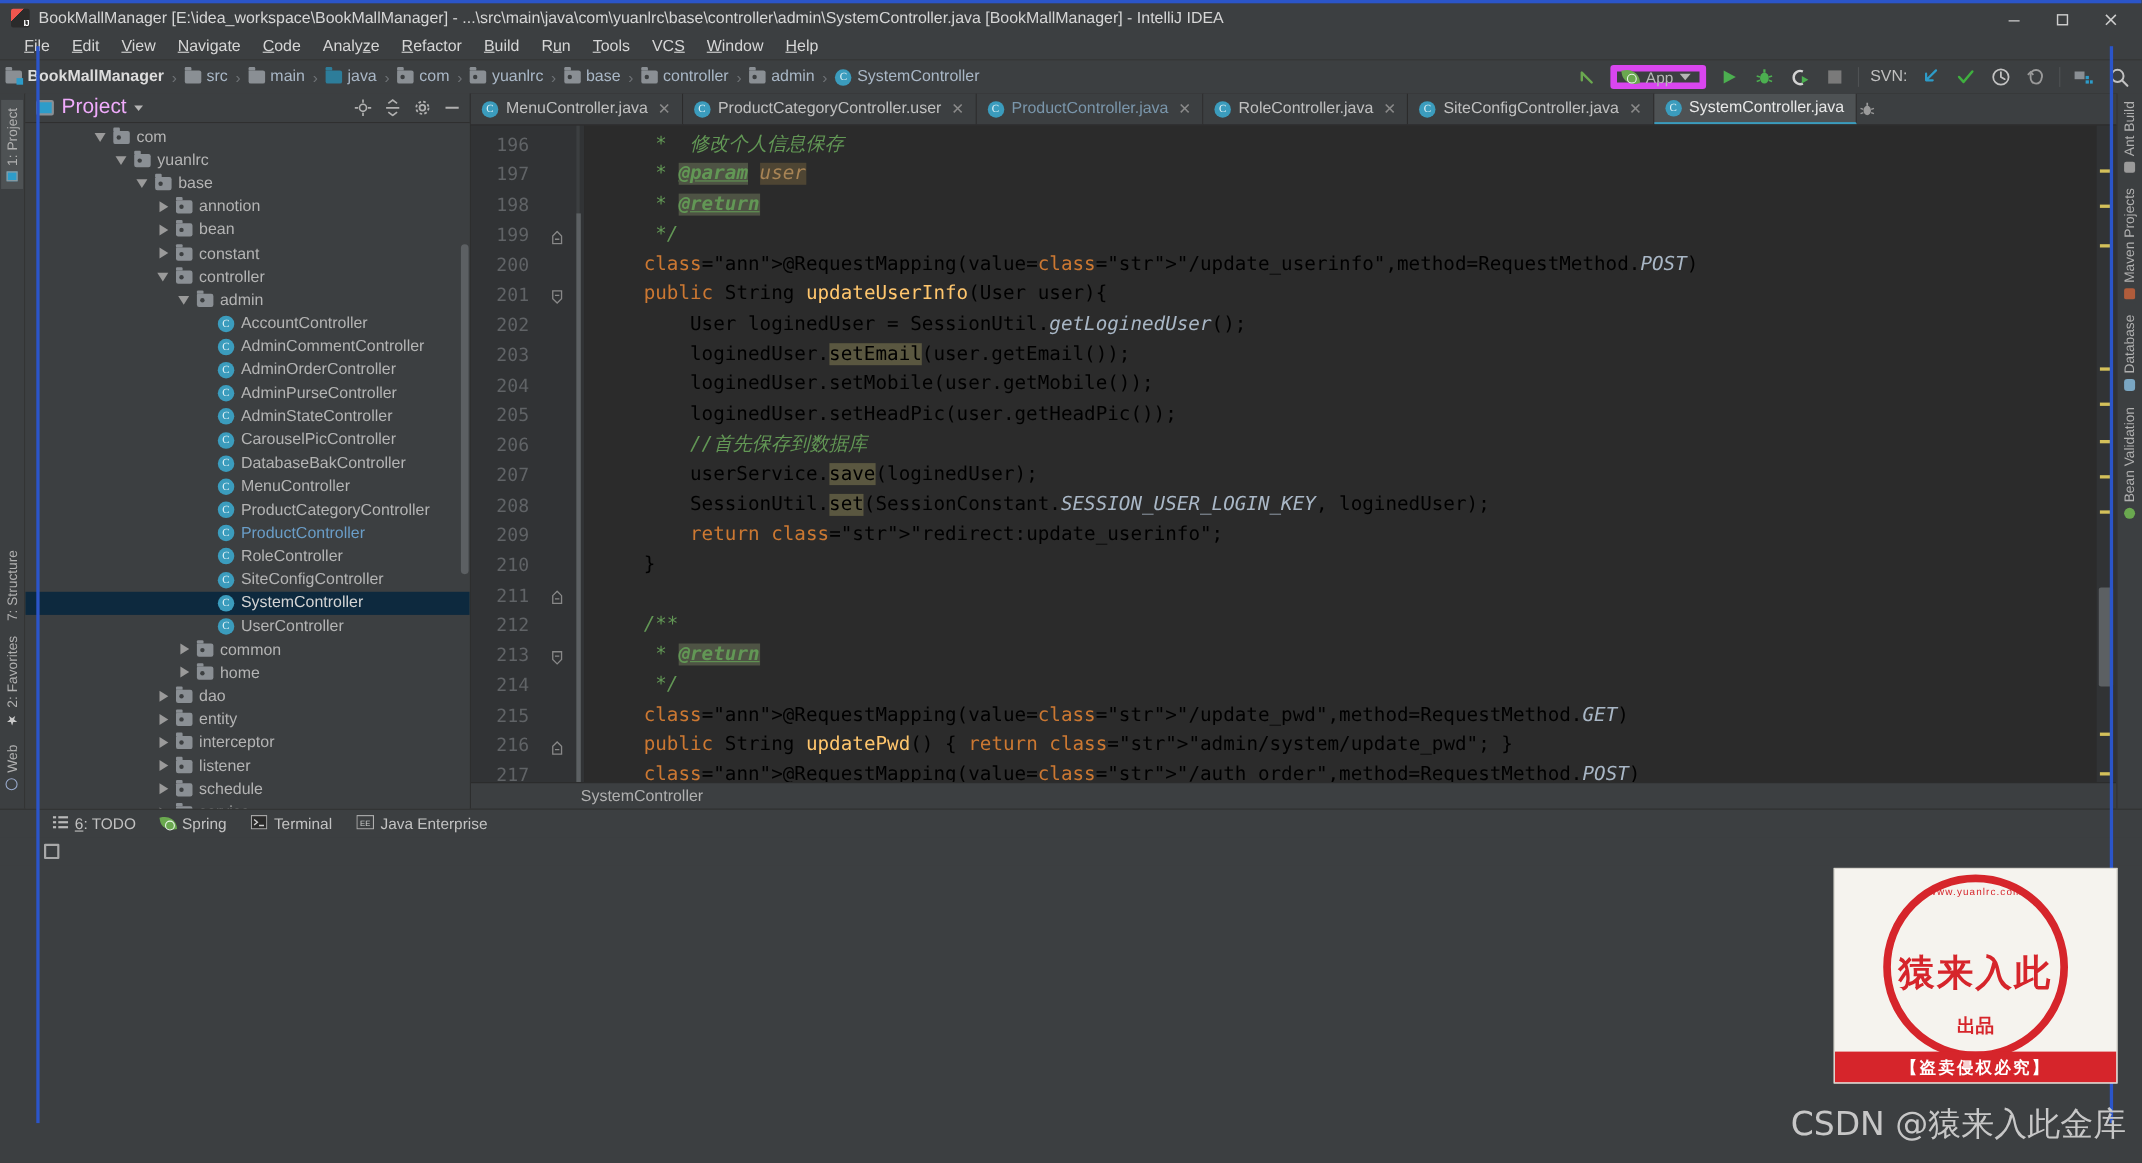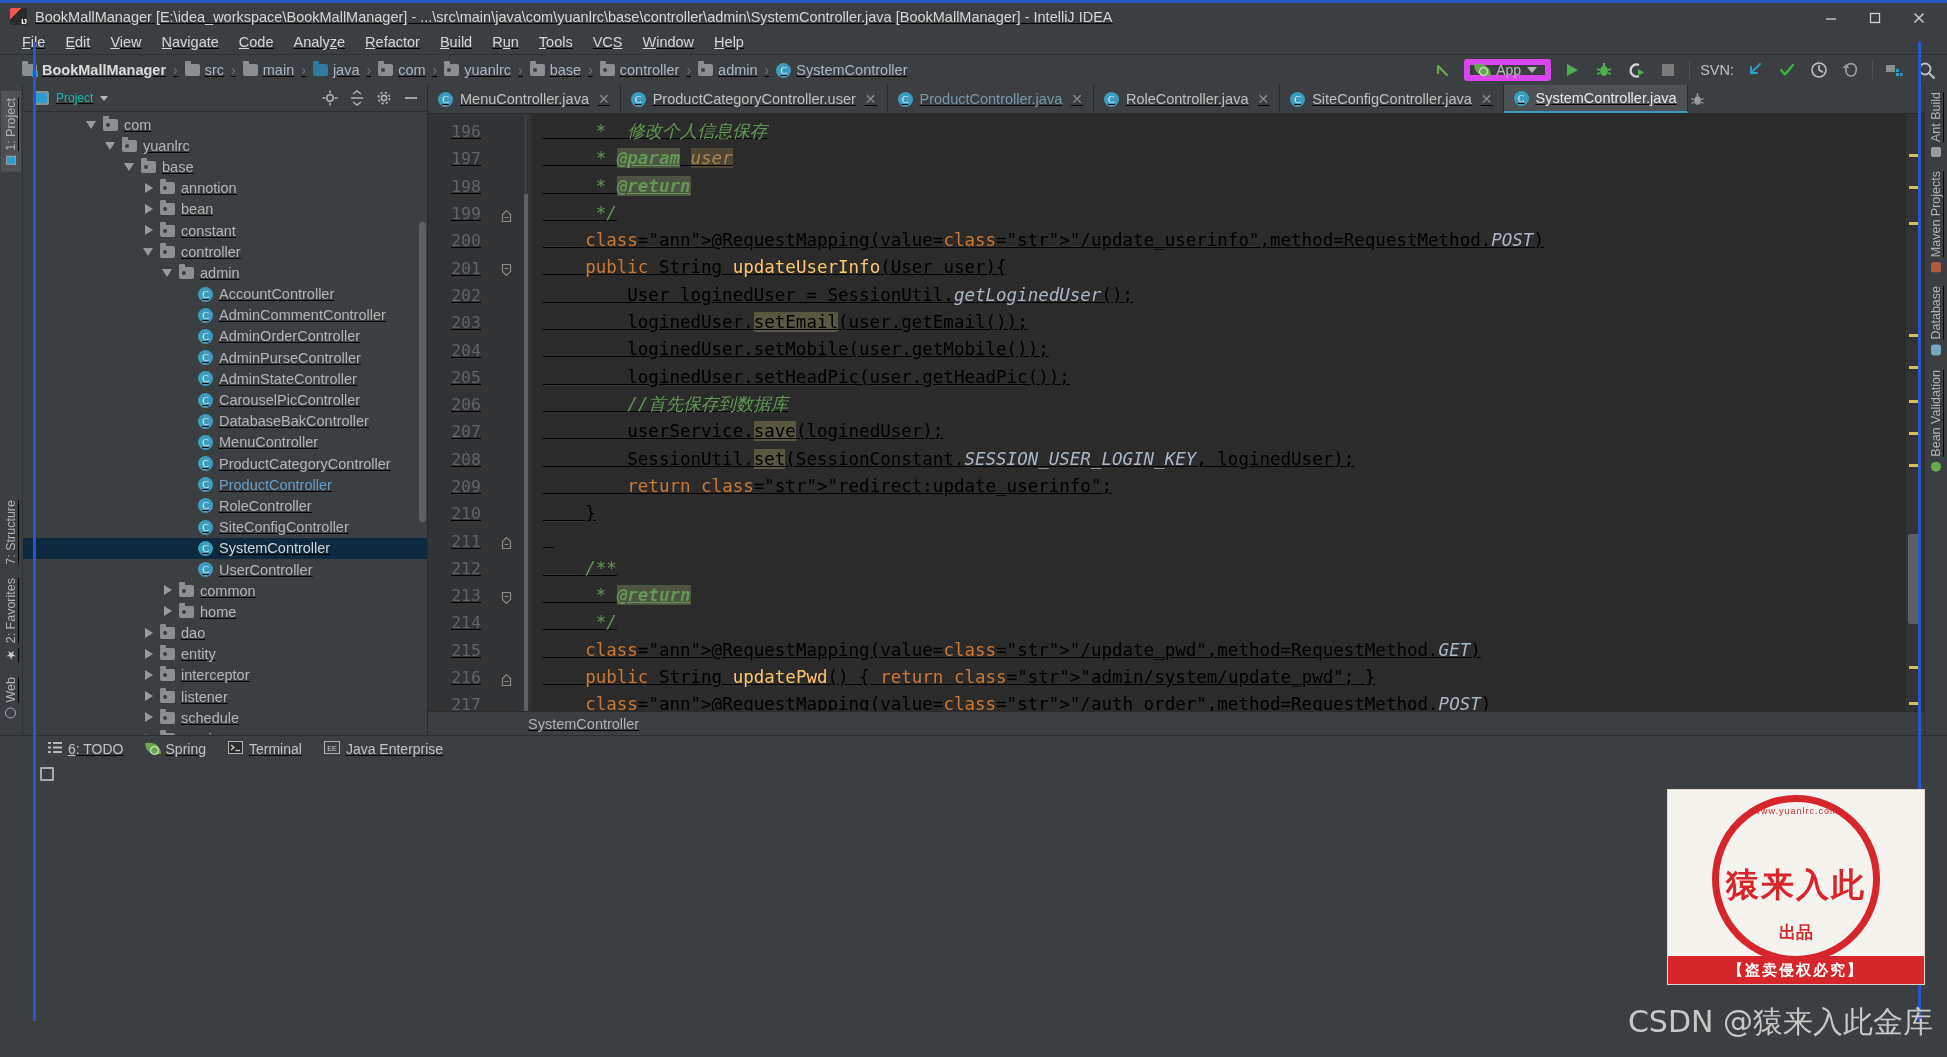--- a/index.html
+++ b/index.html
@@ -9,21 +9,21 @@
     font-family: "Liberation Sans", sans-serif;
     overflow: hidden;
   }
   body { position: relative; }
 
   
   #app {
     position: absolute; left: 0; top: 0;
     width: 1947px; height: 787px;
     background: #3c3f41;
-    display: flex; flex-direction: column; text-decoration: underline;
+    display: flex; flex-direction: column;
   }
   .winborder-left {
     position: absolute; left: 33px; top: 42px; width: 3px; height: 979px;
     background: #2b55c9;
   }
   .winborder-right {
     position: absolute; left: 1918px; top: 42px; width: 3px; height: 979px;
     background: #2b55c9;
   }
 
@@ -56,21 +56,21 @@
     padding-left: 12px; border-bottom: 1px solid #323232;
   }
   #menubar .mi {
     font-size: 14.5px; color: #d6d6d6; padding: 2px 10px; white-space: nowrap;
   }
   #menubar .mi .mn { text-decoration: underline; }
 
   
   #toolbar {
     height: 30px; background: #3c3f41; display: flex; align-items: center;
-    padding-left: 20px; position: relative;
+    padding-left: 3px; position: relative;
   }
   .crumb { display: flex; align-items: center; font-size: 14.5px; color: #a9b7c6; white-space: nowrap; }
   .crumb .sep { color: #6e7276; margin: 0 5px; font-size: 14px; }
   .crumb .seg { display: flex; align-items: center; gap: 5px; padding: 1px 2px; }
   .crumb .seg.root { color: #dcdcdc; font-weight: bold; }
   .folder {
     width: 15px; height: 12px; background: #8a8f94; border-radius: 1px 2px 2px 2px;
     position: relative; flex: 0 0 auto;
   }
   .folder::before {
@@ -130,21 +130,21 @@
 
   
   #project-panel {
     width: 405px; background: #3c3f41; display: flex; flex-direction: column;
     border-right: 1px solid #2b2b2b; flex: 0 0 auto; position: relative;
   }
   .panel-head {
     height: 27px; display: flex; align-items: center; padding: 0 6px 0 10px; gap: 7px;
     border-bottom: 1px solid #2e2e2e;
   }
-  .panel-head .ptitle { font-size: 12px; color: #14b8a6; }
+  .panel-head .ptitle { font-size: 19px; color: #f0abfc; }
   .panel-head .caret-d { border-left: 4px solid transparent; border-right: 4px solid transparent; border-top: 5px solid #b5b5b5; }
   .panel-head .spacer { flex: 1; }
   .panel-head .phi { width: 20px; height: 20px; display: flex; align-items: center; justify-content: center; color: #b0b0b0; }
   .proj-icon {
     width: 16px; height: 14px; border: 2px solid #8a8f94; background: #2d9cc9; border-radius: 2px;
   }
   #tree {
     flex: 1; overflow: hidden; position: relative; padding-top: 2px; background: #3c3f41;
   }
   .trow {

